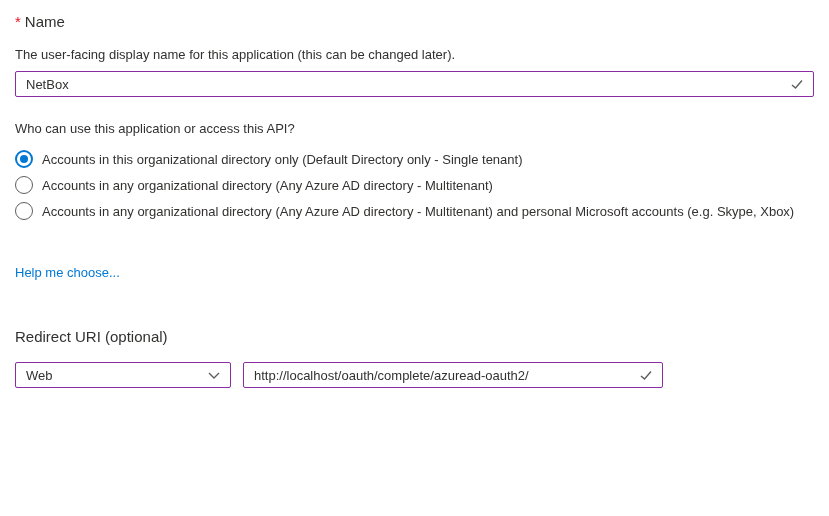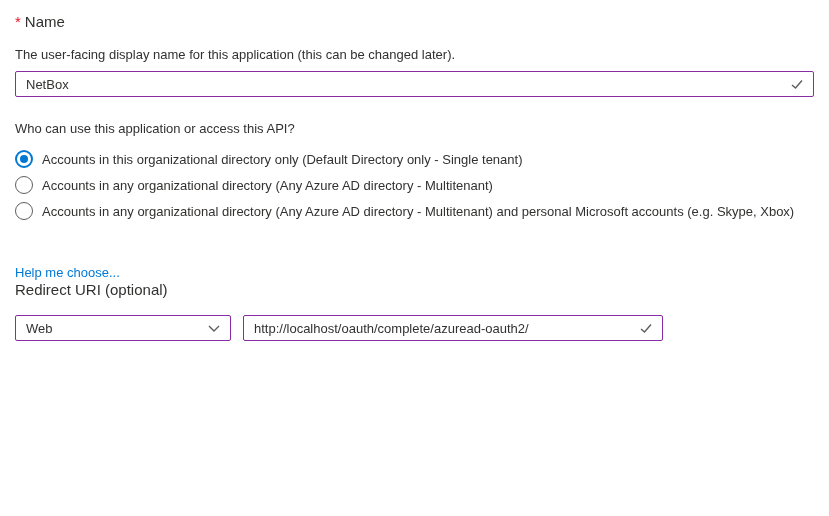--- a/index.html
+++ b/index.html
@@ -99,21 +99,21 @@
   .help-link {
     display: inline-block;
     margin-top: 37px;
     font-size: 13px;
     color: #0078d4;
     text-decoration: none;
     cursor: pointer;
   }
 
   
-  .redirect-heading { }
+  .redirect-heading { margin-top: 47px; }
   .redirect-desc { margin-top: 14px; }
   .redirect-row {
     margin-top: 17px;
     display: flex;
     align-items: center;
   }
   .select-field {
     position: relative;
     width: 216px;
     height: 26px;

